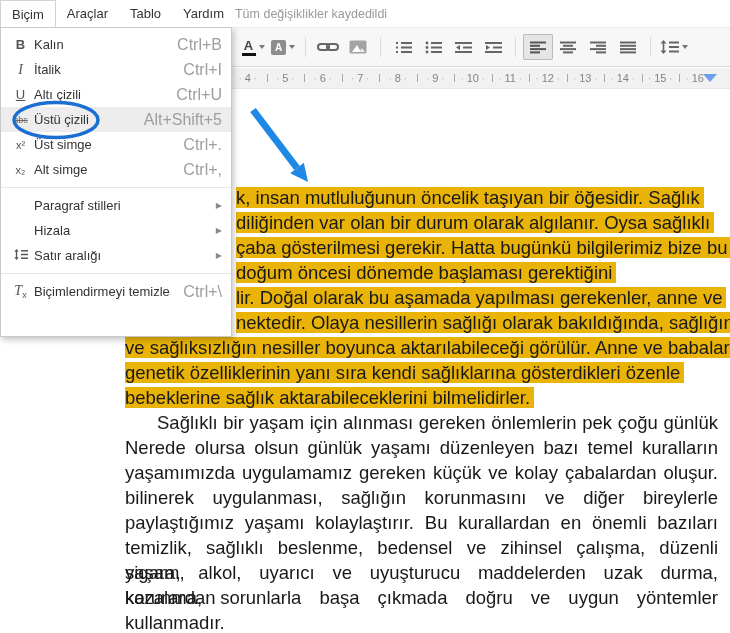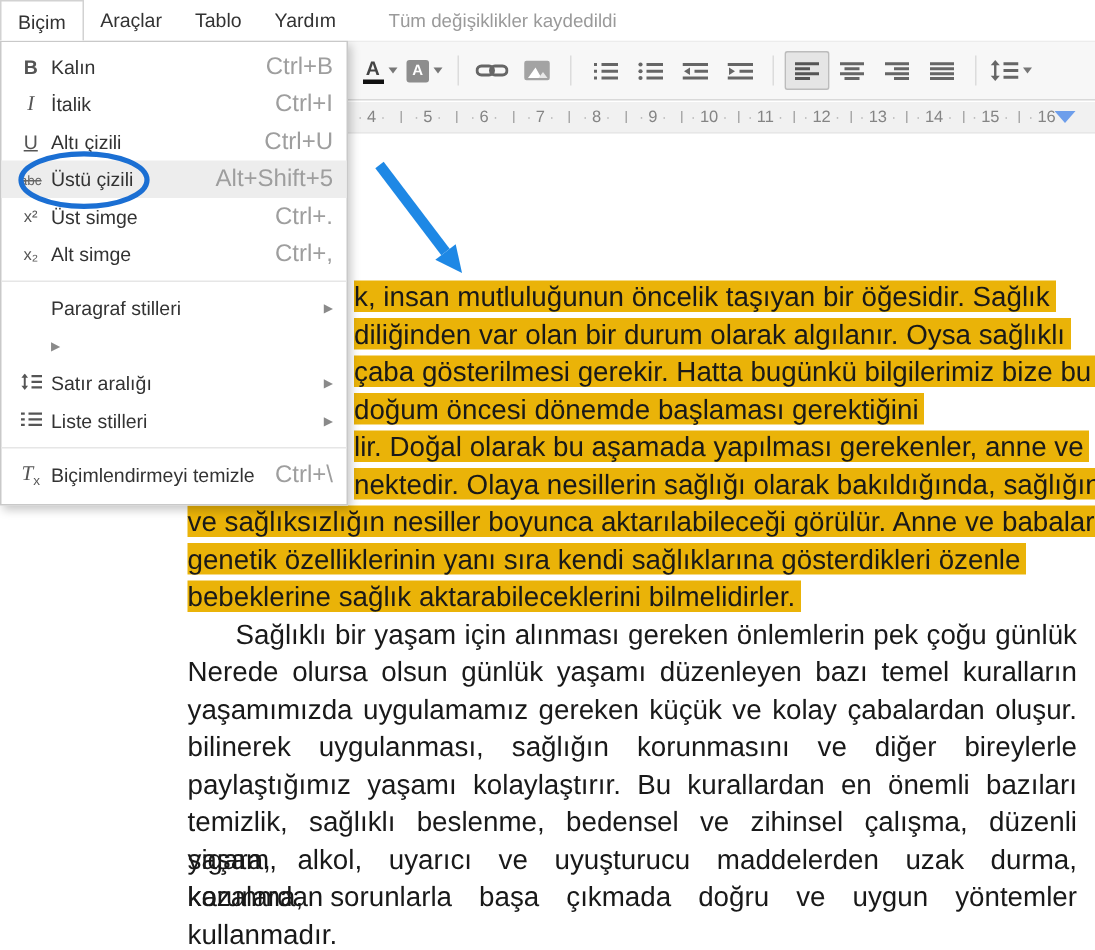--- a/index.html
+++ b/index.html
@@ -4,21 +4,21 @@
 <style>
   html,body{margin:0;padding:0;width:730px;height:633px;overflow:hidden;background:#fff;
     font-family:"Liberation Sans","DejaVu Sans",sans-serif;}
   .page{position:relative;width:730px;height:633px;}
 
   
   .menubar{position:absolute;top:0;left:0;right:0;height:27px;background:#fff;display:flex;
     align-items:center;font-size:13px;color:#333;z-index:45;}
   .mb-item{padding:0 11px;height:27px;line-height:27px;cursor:pointer;}
   .mb-item.active{border:1px solid #d2d2d2;border-bottom:none;background:#fff;box-sizing:border-box;}
-  .mb-status{color:#9a9a9a;margin-left:24px;font-size:12.5px;}
+  .mb-status{color:#9a9a9a;font-size:12.5px;}
 
   
   .toolbar{position:absolute;top:27px;left:0;right:0;height:40px;background:#f7f7f7;
     border-top:1px solid #ececec;border-bottom:1px solid #d9d9d9;display:flex;align-items:center;
     padding-left:238px;box-sizing:border-box;z-index:5;}
   .btn{height:26px;min-width:26px;display:flex;align-items:center;justify-content:center;
     border-radius:2px;cursor:pointer;padding:0 2px;}
   .btn.pressed{background:#e5e5e5;box-shadow:inset 0 0 0 1px #bcbcbc;}
   .tsep{width:1px;height:20px;background:#dcdcdc;margin:0 7px;flex:none;}
   .caret{width:0;height:0;border-left:3.5px solid transparent;border-right:3.5px solid transparent;
@@ -329,56 +329,39 @@
       <span class="sc">Ctrl+,</span>
     </div>
     <div class="sep"></div>
     <div class="mi">
       <span class="ic"></span>
       <span class="lbl">Paragraf stilleri</span>
       <span class="subarrow"></span>
     </div>
     <div class="mi">
       <span class="ic"></span>
+      <span class="lbl">Hizala</span>
       <span class="subarrow"></span>
     </div>
     <div class="mi">
       <span class="ic">
         <svg width="14" height="11" viewBox="0 0 14 11">
           <line x1="2.5" y1="1.5" x2="2.5" y2="9.5" stroke="#555" stroke-width="1.3"></line>
           <polygon points="0.3,2.8 4.7,2.8 2.5,0" fill="#555"></polygon>
           <polygon points="0.3,8.2 4.7,8.2 2.5,11" fill="#555"></polygon>
           <g stroke="#555" stroke-width="1.5">
               <line x1="7" y1="1.8" x2="14" y2="1.8"></line>
               <line x1="7" y1="5.5" x2="14" y2="5.5"></line>
               <line x1="7" y1="9.2" x2="14" y2="9.2"></line>
             </g>
         </svg>
       </span>
       <span class="lbl">Satır aralığı</span>
       <span class="subarrow"></span>
     </div>
-    <div class="mi">
-      <span class="ic">
-        <svg width="14" height="11" viewBox="0 0 14 11">
-          <g stroke="#555" stroke-width="1.5">
-              <line x1="5" y1="1.8" x2="14" y2="1.8"></line>
-              <line x1="5" y1="5.5" x2="14" y2="5.5"></line>
-              <line x1="5" y1="9.2" x2="14" y2="9.2"></line>
-            </g>
-          <g stroke="#555" stroke-width="1.5">
-              <line x1="0" y1="1.8" x2="2.5" y2="1.8"></line>
-              <line x1="0" y1="5.5" x2="2.5" y2="5.5"></line>
-              <line x1="0" y1="9.2" x2="2.5" y2="9.2"></line>
-            </g>
-        </svg>
-      </span>
-      <span class="lbl">Liste stilleri</span>
-      <span class="subarrow"></span>
-    </div>
     <div class="sep"></div>
     <div class="mi">
       <span class="ic"><span class="cf-t">T</span><span class="cf-x">x</span></span>
       <span class="lbl">Biçimlendirmeyi temizle</span>
       <span class="sc">Ctrl+\</span>
     </div>
   </div>
 
   <svg class="anno" style="left:10px;top:99px;" width="96" height="42" viewBox="0 0 96 42">
     <ellipse cx="46" cy="21" rx="42" ry="17.5" fill="none" stroke="#1b6fd3" stroke-width="3.5"></ellipse>

